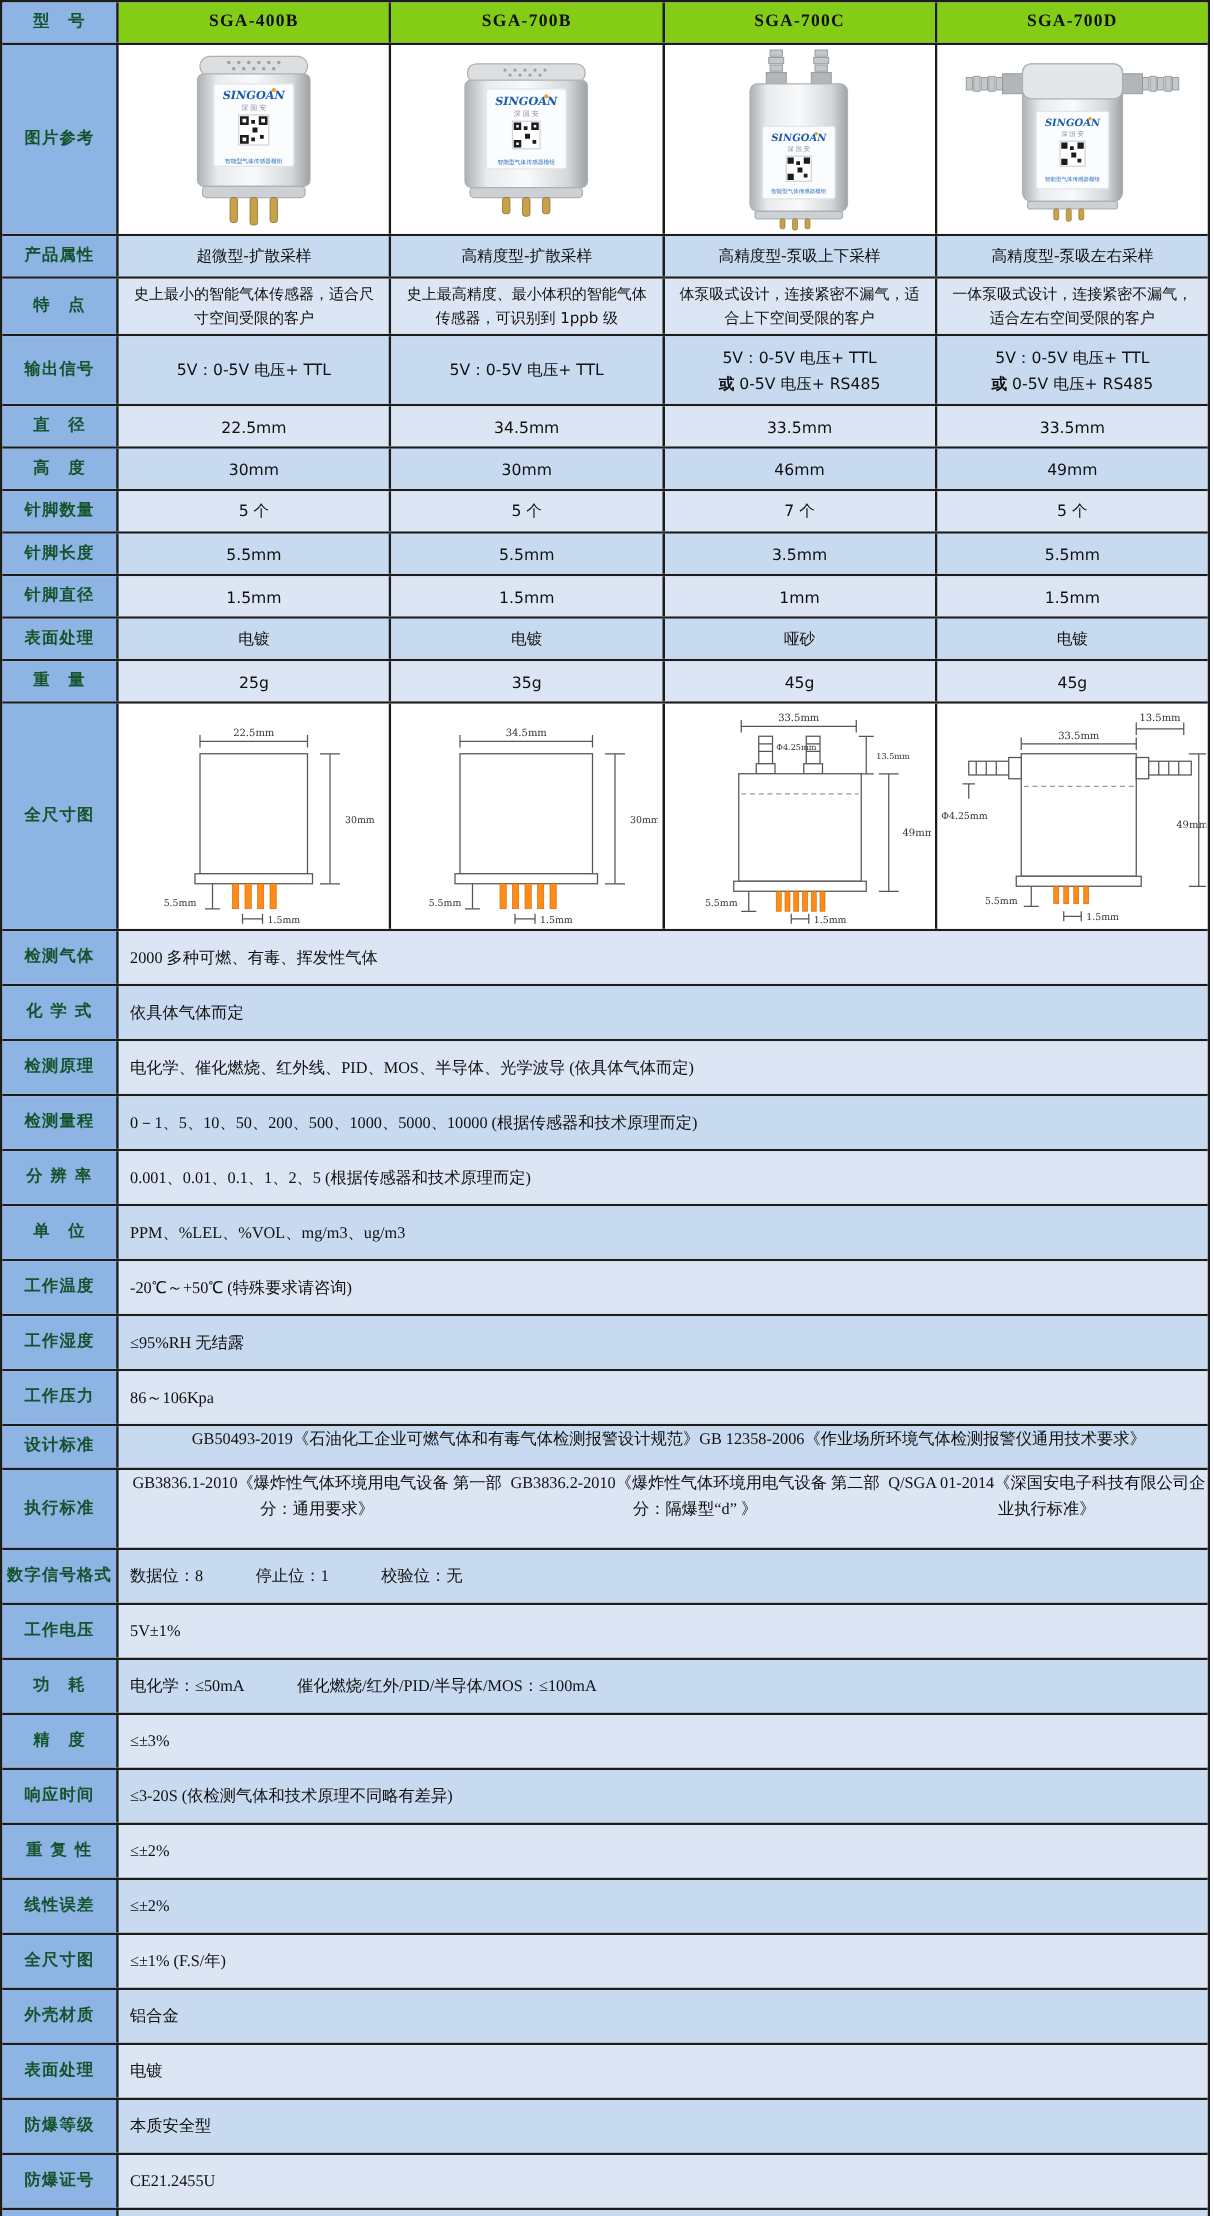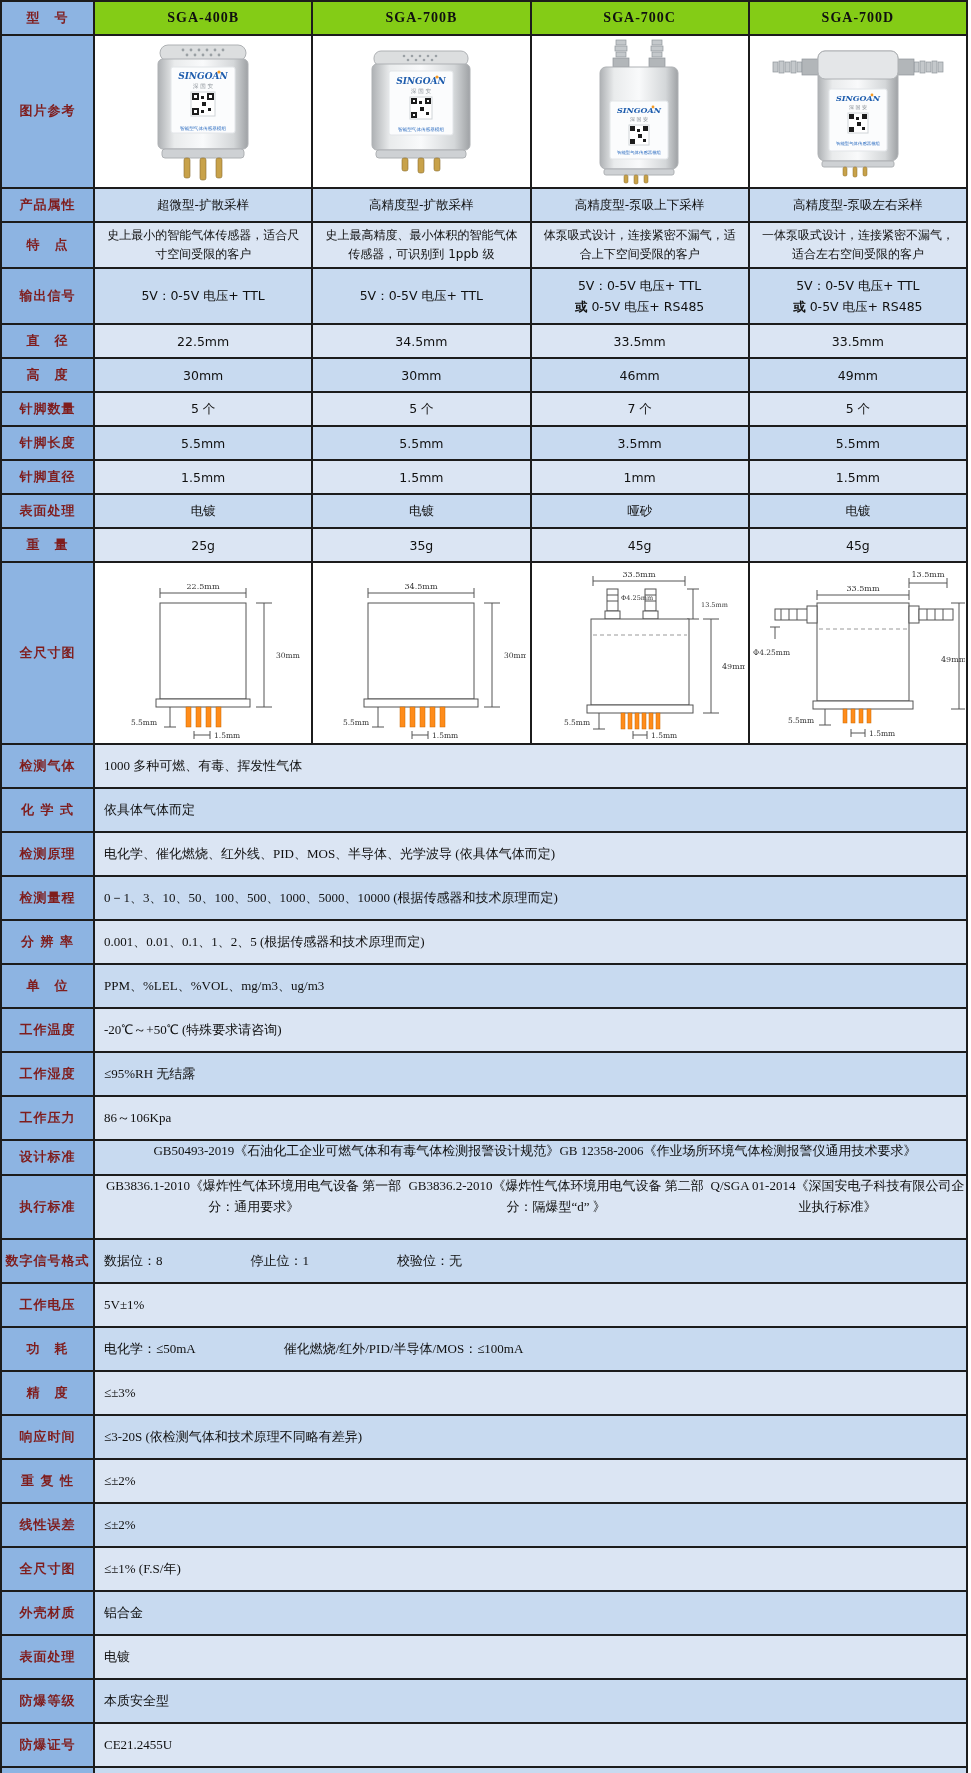--- a/index.html
+++ b/index.html
@@ -2,35 +2,35 @@
 <html><head>
 <meta charset="utf-8">
 <style>
   html,body{margin:0;padding:0;background:#fff}
   body{width:971px;font-family:"DejaVu Sans",sans-serif;color:#111}
   .table{width:968px;border:2px solid #1c1c1c;box-sizing:border-box;background:#fff}
   .tr{display:flex;border-bottom:2px solid #1c1c1c;box-sizing:border-box}
   .tr:last-child{border-bottom:none}
   .th{flex:0 0 93px;width:93px;background:#8db4e2;display:flex;align-items:center;justify-content:center;
       font-weight:bold;font-size:13px;letter-spacing:1px;text-align:center;
-      border-right:2px solid #1c1c1c;box-sizing:border-box;color:#7f1d1d;line-height:1.3}
+      border-right:2px solid #1c1c1c;box-sizing:border-box;color:#14532d;line-height:1.3}
   .td{flex:1 1 0;display:flex;align-items:center;justify-content:center;font-size:12.5px;
       border-right:2px solid #1c1c1c;box-sizing:border-box;text-align:center;color:#101010}
   .tr > :last-child{border-right:none}
   .L{background:#dbe5f3}
   .M{background:#c8daf0}
   .hd .td{background:#84cc16;font-family:"Liberation Serif",serif;font-weight:bold;font-size:14px;letter-spacing:1px}
   .h34{height:34px}.h153{height:153px}.h46{height:46px}.h56{height:56px}
   .h182{height:182px}.h38{height:44px}.h47{height:35px}.h64{height:64px}
   .photo .td{background:#fff}
   .feature .td{font-size:12px;line-height:1.55;padding:2px 8px}
   .sig .td{flex-direction:column;line-height:1.7}
   .full .td{justify-content:flex-start;padding-left:9px;font-family:"Liberation Serif",serif;font-size:13px}
   .multiline .td{flex-direction:row;align-items:flex-start;justify-content:center;line-height:1.6}
-  .parts span{margin-right:88px}
+  .parts span{margin-right:42px}
   .parts span:last-child{margin-right:0}
   .diag .td{background:#fff;align-items:flex-start;padding-top:4px}
   svg text{font-family:"DejaVu Serif",serif}
 </style>
 </head>
 <body>
 
 <div class="table">
 
   <div class="tr hd h34">
@@ -489,33 +489,33 @@
         <text x="2" y="88" font-size="7.5" fill="#333">Φ4.25mm</text>
         <text x="190" y="95" font-size="8" fill="#333">49mm</text>
         <text x="50" y="156" font-size="7.5" fill="#333" text-anchor="middle">5.5mm</text>
         <text x="118" y="169" font-size="7.5" fill="#333">1.5mm</text>
       </svg>
     </div>
   </div>
 
   <div class="tr full h38">
     <div class="th">检测气体</div>
-    <div class="td L">1000 多种可燃、有毒、挥发性气体</div>
+    <div class="td L">2000 多种可燃、有毒、挥发性气体</div>
   </div>
   <div class="tr full h38">
     <div class="th">化 学 式</div>
     <div class="td M">依具体气体而定</div>
   </div>
   <div class="tr full h38">
     <div class="th">检测原理</div>
     <div class="td L">电化学、催化燃烧、红外线、PID、MOS、半导体、光学波导 (依具体气体而定)</div>
   </div>
   <div class="tr full h38">
     <div class="th">检测量程</div>
-    <div class="td M">0－1、3、10、50、100、500、1000、5000、10000 (根据传感器和技术原理而定)</div>
+    <div class="td M">0－1、5、10、50、200、500、1000、5000、10000 (根据传感器和技术原理而定)</div>
   </div>
   <div class="tr full h38">
     <div class="th">分 辨 率</div>
     <div class="td L">0.001、0.01、0.1、1、2、5 (根据传感器和技术原理而定)</div>
   </div>
   <div class="tr full h38">
     <div class="th">单　位</div>
     <div class="td M">PPM、%LEL、%VOL、mg/m3、ug/m3</div>
   </div>
   <div class="tr full h38">

